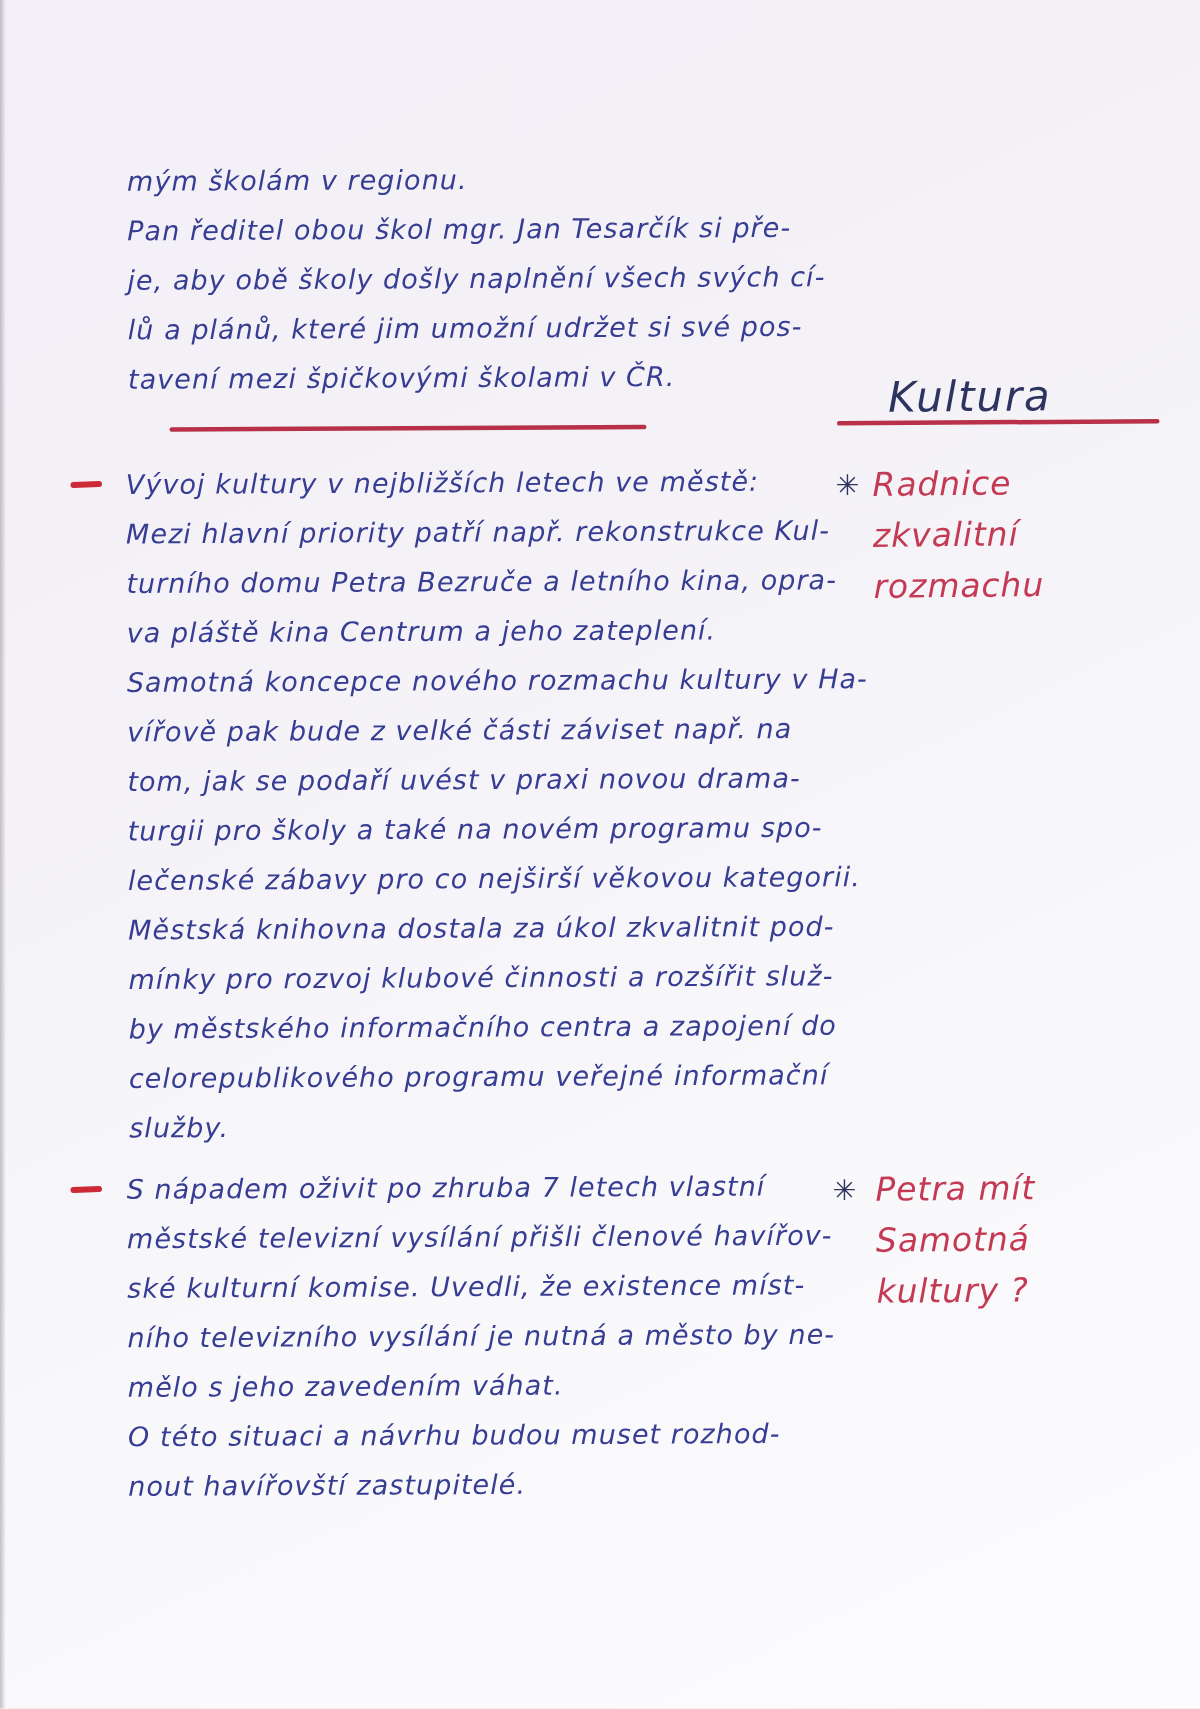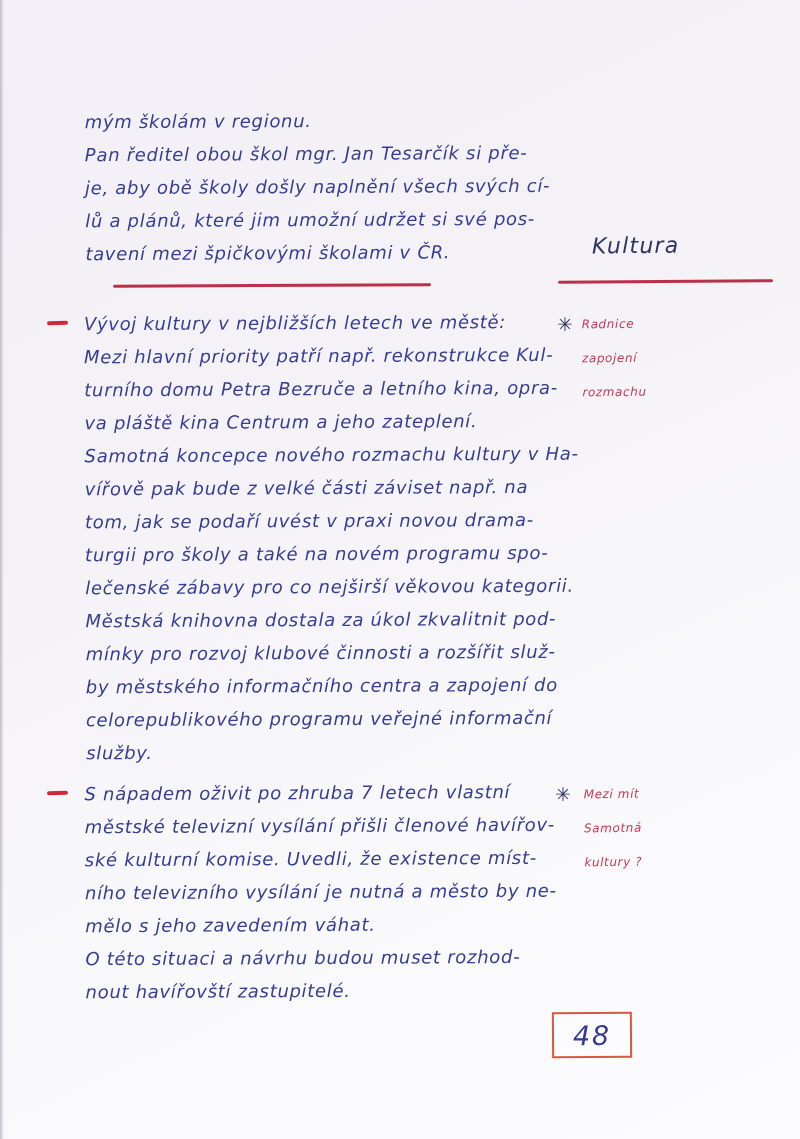--- a/index.html
+++ b/index.html
@@ -26,22 +26,22 @@
     white-space: nowrap;
   }
   .body-block { position: absolute; transform: rotate(-0.3deg); }
   .body-block .line { font-size: 18px; line-height: 33px; }
 
   .intro-block { left: 85px; top: 104px; }
   .para1-block { left: 85px; top: 306px; }
   .para2-block { left: 85px; top: 776px; }
 
   .heading {
-    position: absolute; left: 592px; top: 233px;
-    font-size: 22px; letter-spacing: 1.2px;
+    position: absolute; left: 592px; top: 248px;
+    font-size: 28px; letter-spacing: 1.2px;
     color: #2d3460;
     transform: rotate(-0.5deg);
   }
 
   .red-underline {
     position: absolute; height: 3px;
     background: #b83148; border-radius: 2px;
   }
   .underline-intro  { left: 113px; top: 284px; width: 318px; transform: rotate(-0.3deg); }
   .underline-heading{ left: 558px; top: 280px; width: 215px; transform: rotate(-0.4deg); }
@@ -58,21 +58,21 @@
     position: absolute;
     font-size: 19px; font-style: italic;
     color: #2e3560;
     font-family: "DejaVu Sans", sans-serif;
   }
   .marker1 { left: 557px; top: 313px; }
   .marker2 { left: 555px; top: 783px; }
 
   .margin-note { position: absolute; transform: rotate(-0.6deg); }
   .margin-note .line {
-    font-size: 12px; line-height: 34px;
+    font-size: 22px; line-height: 34px;
     color: #c43a55; letter-spacing: 0.6px;
   }
   .note1 { left: 582px; top: 307px; }
   .note2 { left: 584px; top: 777px; }
 
   .page-number-box {
     position: absolute; left: 552px; top: 1012px;
     width: 80px; height: 46px;
     border: 2px solid #d5593f;
     background: rgba(255,255,255,0.25);
@@ -114,37 +114,34 @@
     <div class="line">lečenské zábavy pro co nejširší věkovou kategorii.</div>
     <div class="line">Městská knihovna dostala za úkol zkvalitnit pod-</div>
     <div class="line">mínky pro rozvoj klubové činnosti a rozšířit služ-</div>
     <div class="line">by městského informačního centra a zapojení do</div>
     <div class="line">celorepublikového programu veřejné informační</div>
     <div class="line">služby.</div>
   </div>
   <div class="note-marker marker1">✳</div>
   <div class="margin-note note1 hw">
     <div class="line">Radnice</div>
-    <div class="line">zapojení</div>
+    <div class="line">zkvalitní</div>
     <div class="line">rozmachu</div>
   </div>
 
   <div class="dash-marker dash2"></div>
   <div class="body-block para2-block hw">
     <div class="line">S nápadem oživit po zhruba 7 letech vlastní</div>
     <div class="line">městské televizní vysílání přišli členové havířov-</div>
     <div class="line">ské kulturní komise. Uvedli, že existence míst-</div>
     <div class="line">ního televizního vysílání je nutná a město by ne-</div>
     <div class="line">mělo s jeho zavedením váhat.</div>
     <div class="line">O této situaci a návrhu budou muset rozhod-</div>
     <div class="line">nout havířovští zastupitelé.</div>
   </div>
   <div class="note-marker marker2">✳</div>
   <div class="margin-note note2 hw">
-    <div class="line">Mezi mít</div>
+    <div class="line">Petra mít</div>
     <div class="line">Samotná</div>
     <div class="line">kultury ?</div>
   </div>
 
-  <div class="page-number-box">
-    <span class="num hw">48</span>
-  </div>
 </div>
 
 </body></html>

